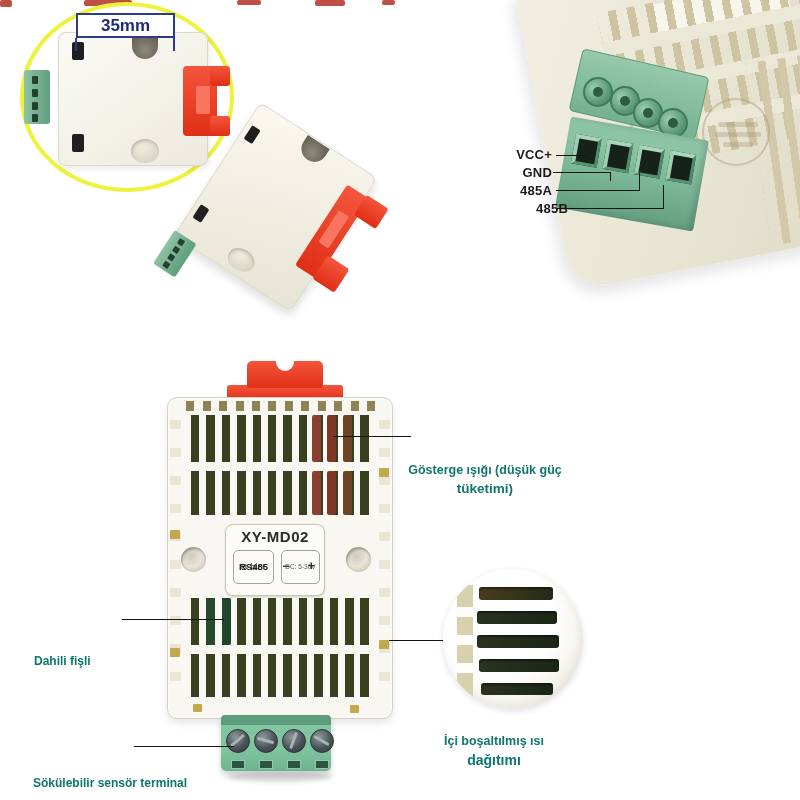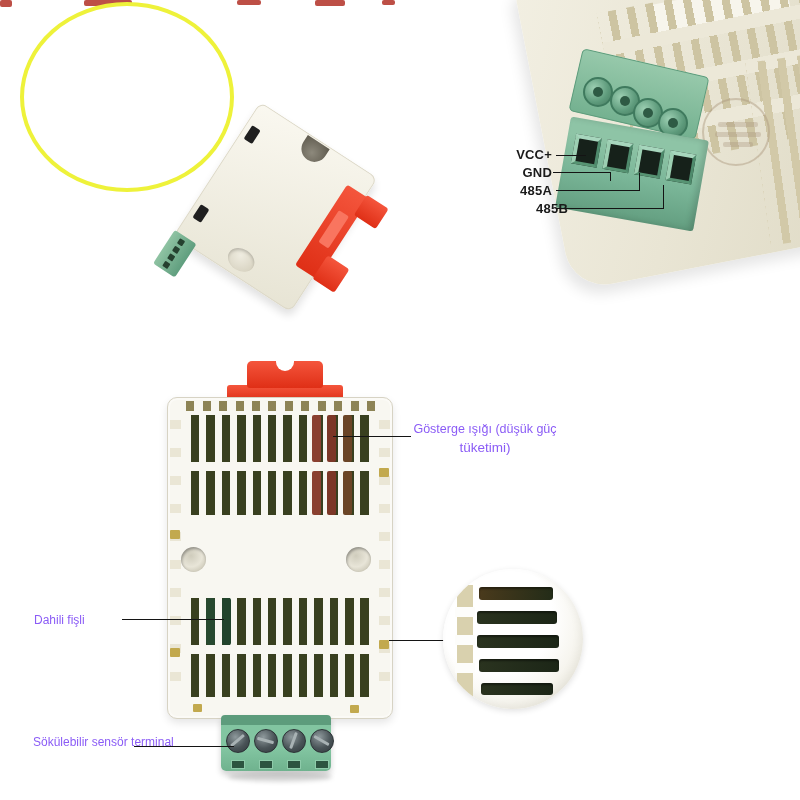--- a/index.html
+++ b/index.html
@@ -3,21 +3,21 @@
 <meta charset="utf-8">
 <style>
   html,body{margin:0;padding:0;background:#fff;}
   #canvas{position:relative;width:800px;height:800px;background:#fff;overflow:hidden;
           font-family:"Liberation Sans",sans-serif;color:#2e2e2e;}
   #canvas *{position:absolute;box-sizing:border-box;}
 
   
   .ann-line{background:#141414;height:1.2px;}
   .ann-vline{background:#141414;width:1.2px;}
-  .callout{font-size:12.5px;color:#8b5cf6;line-height:1.4;font-weight:400;white-space:nowrap;}
+  .callout{font-size:12.5px;color:#0f766e;line-height:1.4;font-weight:700;white-space:nowrap;margin-top:41px;}
 
   
   .yellow-ellipse{left:20px;top:2px;width:214px;height:190px;border:4px solid #eef23a;border-radius:50%;}
   .tl-body{left:58px;top:32px;width:150px;height:134px;border-radius:8px;
     background:linear-gradient(145deg,#fbfaf5,#eceade);
     box-shadow:inset 0 0 0 1px #dcd8c8,2px 3px 6px rgba(0,0,0,.08);}
   .hook{background:#1f1f1f;border-radius:2px;}
   .hole-dark{background:radial-gradient(circle at 50% 60%,#8d897c,#5f5a4e);}
   .hole-light{background:radial-gradient(circle at 40% 35%,#efece0,#d2cdba);border-radius:50%;
     box-shadow:inset 1px 2px 3px rgba(0,0,0,.18);}
@@ -111,20 +111,42 @@
 
 <div id="canvas">
 
   <div class="topmark" style="left:0;top:0;width:12px;height:7px;"></div>
   <div class="topmark" style="left:84px;top:0;width:48px;height:6px;"></div>
   <div class="topmark" style="left:237px;top:0;width:24px;height:5px;"></div>
   <div class="topmark" style="left:315px;top:0;width:30px;height:6px;"></div>
   <div class="topmark" style="left:382px;top:0;width:13px;height:5px;"></div>
 
   <div class="yellow-ellipse"></div>
+  <div style="left:0;top:0;width:260px;height:200px;">
+    <div class="green-conn" style="left:24px;top:70px;width:26px;height:54px;">
+      <div class="pin-notch" style="left:8px;top:6px;width:6px;height:8px;"></div>
+      <div class="pin-notch" style="left:8px;top:19px;width:6px;height:8px;"></div>
+      <div class="pin-notch" style="left:8px;top:32px;width:6px;height:8px;"></div>
+      <div class="pin-notch" style="left:8px;top:44px;width:6px;height:8px;"></div>
+    </div>
+    <div class="tl-body"></div>
+    <div class="hook" style="left:72px;top:42px;width:12px;height:18px;"></div>
+    <div class="hook" style="left:72px;top:134px;width:12px;height:18px;"></div>
+    <div class="hole-dark" style="left:132px;top:36px;width:26px;height:23px;border-radius:0 0 13px 13px;"></div>
+    <div class="hole-light" style="left:131px;top:139px;width:28px;height:24px;"></div>
+    <div class="red" style="left:183px;top:66px;width:34px;height:70px;border-radius:4px;"></div>
+    <div class="red" style="left:210px;top:66px;width:20px;height:20px;border-radius:3px;"></div>
+    <div class="red" style="left:210px;top:116px;width:20px;height:20px;border-radius:3px;"></div>
+    <div style="left:196px;top:86px;width:14px;height:28px;background:#f9755f;border-radius:2px;"></div>
+    <div class="dim-tick" style="left:75px;"></div>
+    <div class="dim-tick" style="left:173px;"></div>
+    <div class="dim-box">
+      <span style="position:static;">35mm</span>
+    </div>
+  </div>
 
   <div class="tilt">
     <div class="tilt-body"></div>
     <div class="hook" style="left:14px;top:34px;width:10px;height:16px;"></div>
     <div class="hook" style="left:14px;top:128px;width:10px;height:16px;"></div>
     <div class="hole-dark" style="left:66px;top:12px;width:26px;height:21px;border-radius:0 0 13px 13px;"></div>
     <div class="hole-light" style="left:64px;top:142px;width:28px;height:22px;"></div>
     <div class="red" style="left:126px;top:32px;width:26px;height:96px;border-radius:3px;"></div>
     <div class="red" style="left:148px;top:30px;width:26px;height:24px;border-radius:3px;"></div>
     <div class="red" style="left:148px;top:102px;width:26px;height:28px;border-radius:3px;"></div>
@@ -190,20 +212,31 @@
 
   <div class="vslot" style="left:312px;top:415px;height:47px;background:#8a4030;"></div>
   <div class="vslot" style="left:327px;top:415px;height:47px;background:#7c3727;"></div>
   <div class="vslot" style="left:343px;top:415px;height:47px;background:#6b4526;"></div>
   <div class="vslot" style="left:312px;top:471px;height:44px;background:#8a4030;"></div>
   <div class="vslot" style="left:327px;top:471px;height:44px;background:#7c3727;"></div>
   <div class="vslot" style="left:343px;top:471px;height:44px;background:#6b4526;"></div>
   <div class="vslot" style="left:206px;top:598px;height:47px;background:#27492f;"></div>
   <div class="vslot" style="left:222px;top:598px;height:47px;background:#21442c;"></div>
 
+  <div class="plate">
+    <div class="plate-title">XY-MD02</div>
+    <div class="pbox" style="left:7px;width:41px;">
+      <span class="l1">B-bir+</span>
+      <span class="l2">RS485</span>
+    </div>
+    <div class="pbox" style="left:55px;width:39px;">
+      <span class="sign">−  +</span>
+      <span class="tiny">DC: 5-30V</span>
+    </div>
+  </div>
   <div class="screw-hole" style="left:181px;"></div>
   <div class="screw-hole" style="left:346px;"></div>
   <div class="gold" style="left:193px;top:704px;width:9px;height:8px;"></div>
   <div class="gold" style="left:350px;top:705px;width:9px;height:8px;"></div>
 
   <div class="mm-shadow"></div>
   <div class="mm-term"></div>
   <div class="bscrew" style="left:226px;">
       <i style="transform:rotate(-40deg);"></i>
     </div>
@@ -239,14 +272,18 @@
     <span style="position:static;">Gösterge ışığı (düşük güç</span><br>
     <span style="position:static;font-size:13.5px;">tüketimi)</span>
   </div>
 
   <div class="ann-line" style="left:122px;top:619px;width:102px;"></div>
   <div class="callout" style="left:34px;top:612px;font-size:12px;">Dahili fişli</div>
 
   <div class="ann-line" style="left:134px;top:746px;width:100px;"></div>
   <div class="callout" style="left:33px;top:734px;font-size:12px;">Sökülebilir sensör terminal</div>
 
+  <div class="callout" style="left:428px;top:692px;width:132px;text-align:center;">
+    <span style="position:static;">İçi boşaltılmış ısı</span><br>
+    <span style="position:static;font-size:14px;">dağıtımı</span>
+  </div>
 
 </div>
 
 </body></html>

